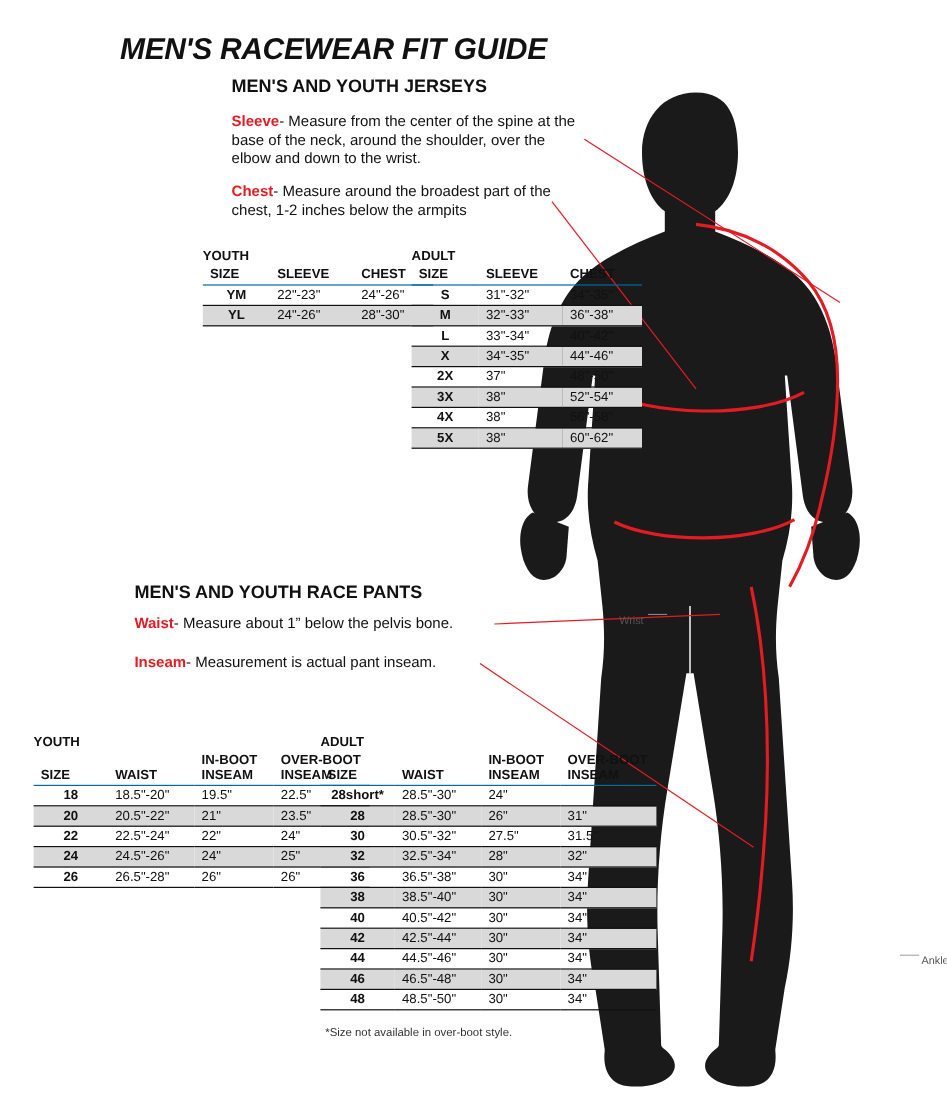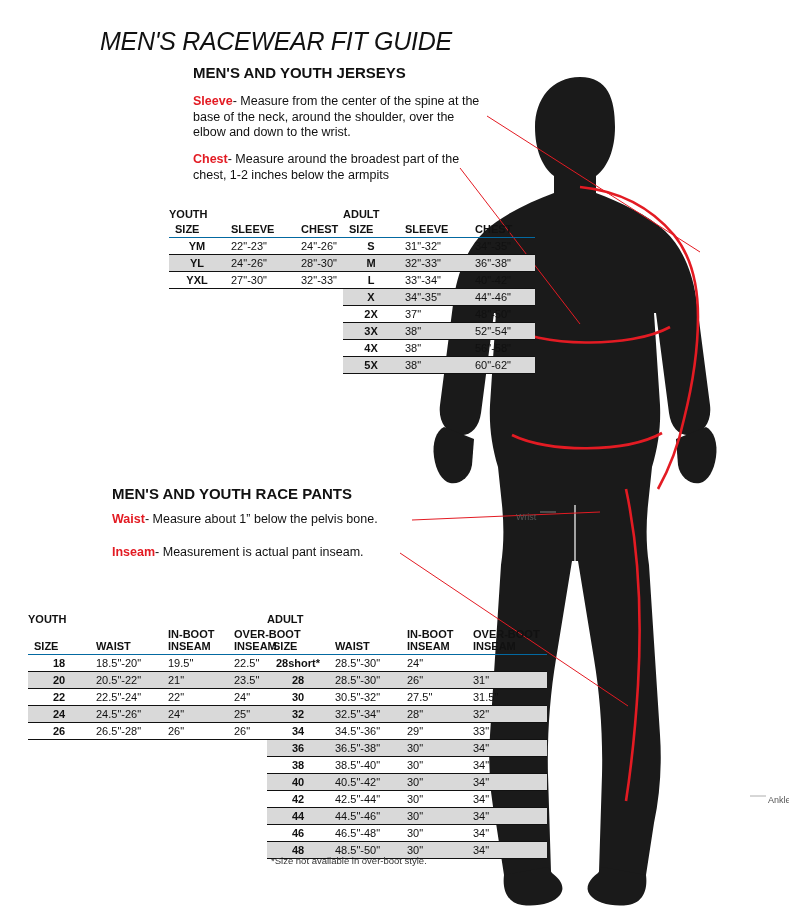--- a/index.html
+++ b/index.html
@@ -18,21 +18,21 @@
     overflow: hidden;
     background: #ffffff;
   }
 
   
   .main-title {
     position: absolute;
     left: 100px;
     top: 27px;
     font-size: 25px;
-    font-weight: normal;
+    font-weight: bold;
     font-style: italic;
     letter-spacing: -0.3px;
     color: #111;
   }
   .section-title {
     position: absolute;
     font-size: 15px;
     font-weight: bold;
     color: #111;
   }
@@ -217,25 +217,20 @@
           <tr>
             <td class="c0">YM</td>
             <td class="c1">22"-23"</td>
             <td class="c2">24"-26"</td>
           </tr>
           <tr>
             <td class="c0">YL</td>
             <td class="c1">24"-26"</td>
             <td class="c2">28"-30"</td>
           </tr>
-          <tr>
-            <td class="c0">YXL</td>
-            <td class="c1">27"-30"</td>
-            <td class="c2">32"-33"</td>
-          </tr>
         </tbody>
       </table>
   </div>
 
   <div class="tbl-wrap" id="adult-jersey-tbl">
     <div class="tbl-group-label">ADULT</div>
     <table class="size jersey-tbl">
         <thead>
           <tr>
             <th class="c0">SIZE</th>
@@ -384,26 +379,20 @@
             <td class="c2">27.5"</td>
             <td class="c3">31.5"</td>
           </tr>
           <tr>
             <td class="c0">32</td>
             <td class="c1">32.5"-34"</td>
             <td class="c2">28"</td>
             <td class="c3">32"</td>
           </tr>
           <tr>
-            <td class="c0">34</td>
-            <td class="c1">34.5"-36"</td>
-            <td class="c2">29"</td>
-            <td class="c3">33"</td>
-          </tr>
-          <tr>
             <td class="c0">36</td>
             <td class="c1">36.5"-38"</td>
             <td class="c2">30"</td>
             <td class="c3">34"</td>
           </tr>
           <tr>
             <td class="c0">38</td>
             <td class="c1">38.5"-40"</td>
             <td class="c2">30"</td>
             <td class="c3">34"</td>

